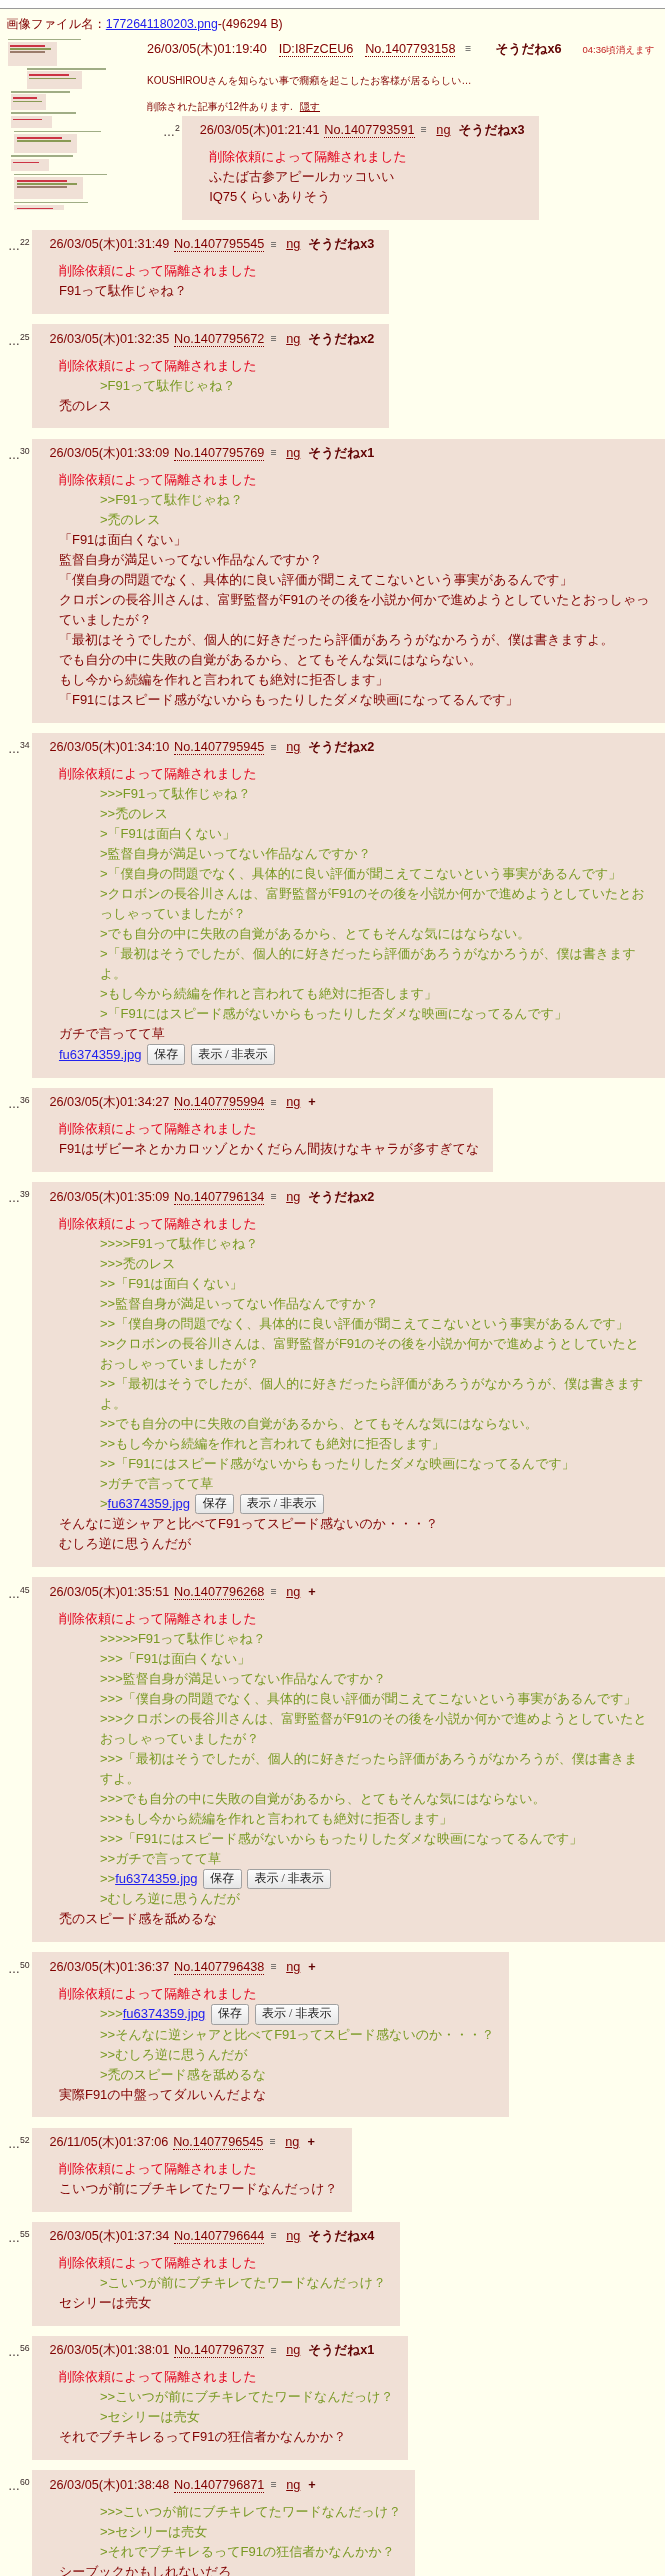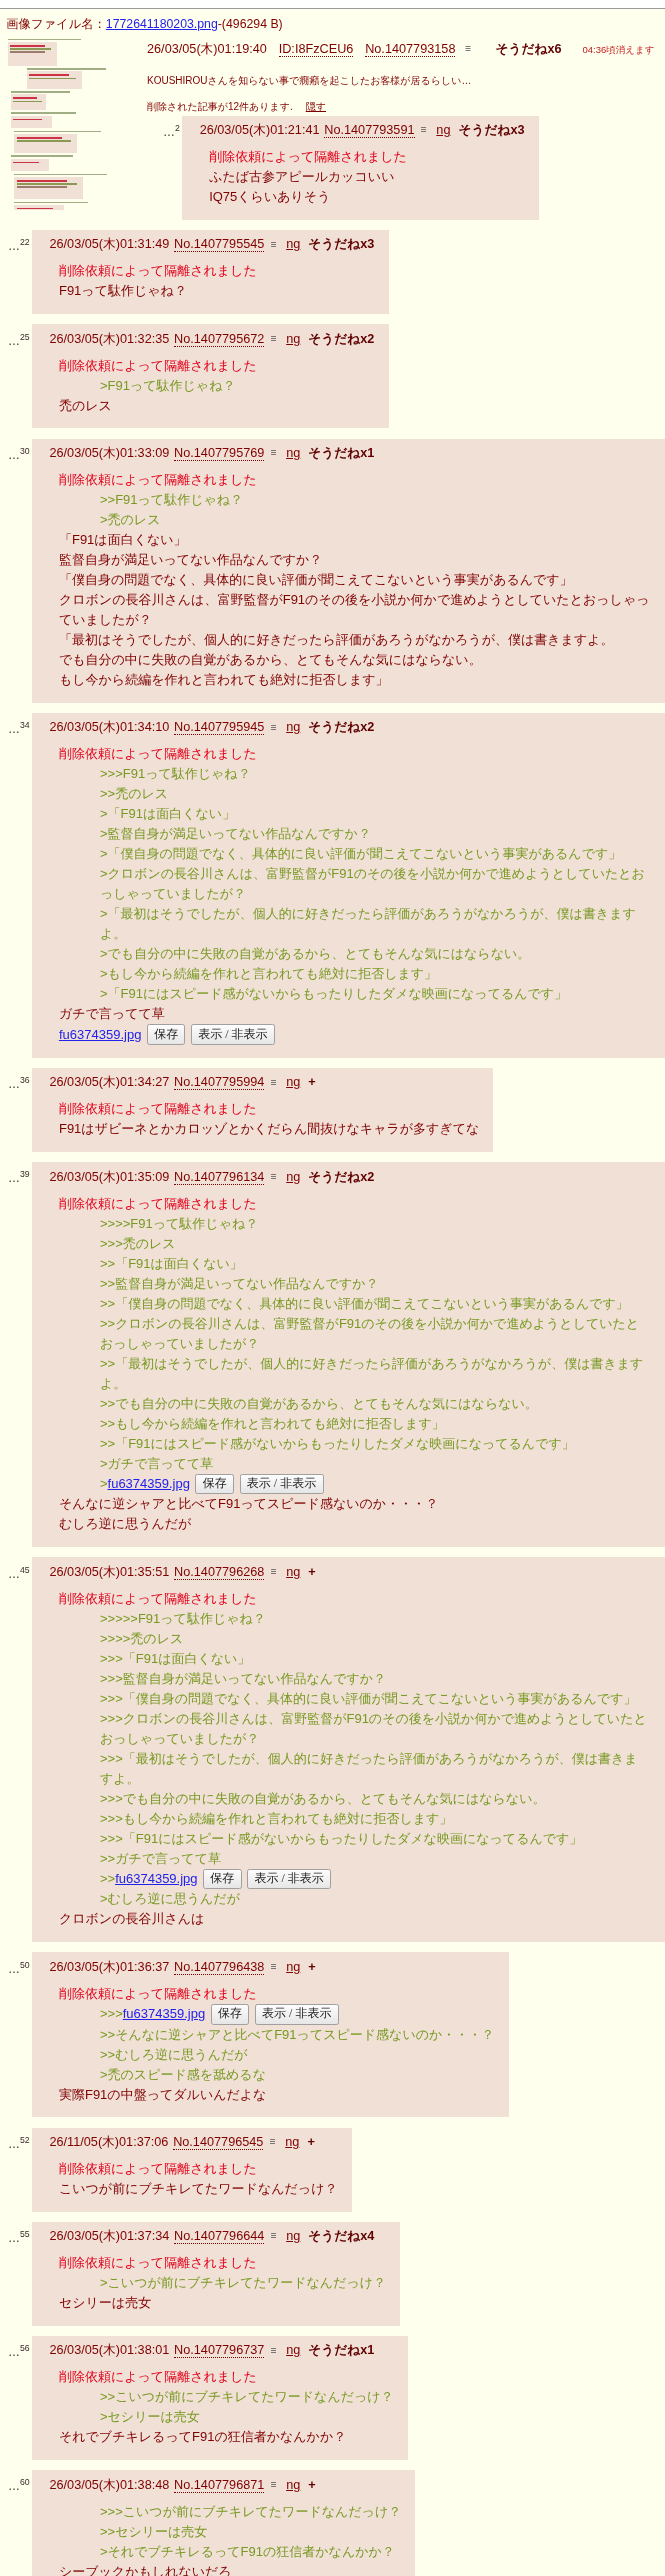--- a/index.html
+++ b/index.html
@@ -25,21 +25,21 @@
 
   .op-main{margin-left:147px;}
   .op-header{padding-top:8px;font-size:12.7px;white-space:nowrap;}
   .dotted{border-bottom:0.8px dotted #800000;text-decoration:none;color:#800000;}
   .menu{color:#555;font-size:10.3px;margin-left:6.3px;vertical-align:0.8px;}
   .sodane{font-weight:bold;margin-left:20.6px;color:#600000;}
   .sodane.rep{margin-left:8px;}
   .expire{font-size:9.5px;color:#c22020;margin-left:17.4px;}
   .op-body{margin:12.7px 0 9.5px 0;font-size:10px;line-height:20px;max-width:506px;}
   .deleted-note{font-size:10px;margin:4.7px 0 1.6px 0;}
-  .hide-link{color:#800000;text-decoration:underline;margin-left:13px;}
+  .hide-link{color:#800000;text-decoration:underline;margin-left:7px;}
 
   .replies{padding-bottom:24px;}
   .reply{display:flex;align-items:flex-start;margin:0 0 10.3px 0;}
   .reply.under-op{margin-left:155px;}
   .counter{font-size:12px;color:#3a2a2a;padding:7.1px 2.4px 0 8px;white-space:nowrap;flex:0 0 auto;}
   .counter sup{font-size:8.7px;}
   .postbox{background:#f0e0d6;padding:6.3px 14.2px 12.7px 17.4px;max-width:626px;}
   .phead{font-size:12.7px;white-space:nowrap;}
   .nglink{color:#800000;text-decoration:underline;margin-left:9.5px;}
   .pbody{margin:8px 0 0 9.5px;font-size:13px;line-height:20px;}
@@ -167,37 +167,38 @@
             <div class="red">削除依頼によって隔離されました</div>
             <div class="quote">&gt;&gt;F91って駄作じゃね？</div>
             <div class="quote">&gt;禿のレス</div>
             <div>「F91は面白くない」</div>
             <div>監督自身が満足いってない作品なんですか？</div>
             <div>「僕自身の問題でなく、具体的に良い評価が聞こえてこないという事実があるんです」</div>
             <div>クロボンの長谷川さんは、富野監督がF91のその後を小説か何かで進めようとしていたとおっしゃっていましたが？</div>
             <div>「最初はそうでしたが、個人的に好きだったら評価があろうがなかろうが、僕は書きますよ。</div>
             <div>でも自分の中に失敗の自覚があるから、とてもそんな気にはならない。</div>
             <div>もし今から続編を作れと言われても絶対に拒否します」</div>
+            <div>「F91にはスピード感がないからもったりしたダメな映画になってるんです」</div>
           </div>
         </div>
       </div>
       <div class="reply">
         <span class="counter">…<sup>34</sup></span>
         <div class="postbox">
           <div class="phead"><span>26/03/05(木)01:34:10</span><span class="gap"></span><a class="dotted">No.1407795945</a><span class="menu">≡</span><a class="nglink">ng</a><span class="sodane rep">そうだねx2</span></div>
           <div class="pbody">
             <div class="red">削除依頼によって隔離されました</div>
             <div class="quote">&gt;&gt;&gt;F91って駄作じゃね？</div>
             <div class="quote">&gt;&gt;禿のレス</div>
             <div class="quote">&gt;「F91は面白くない」</div>
             <div class="quote">&gt;監督自身が満足いってない作品なんですか？</div>
             <div class="quote">&gt;「僕自身の問題でなく、具体的に良い評価が聞こえてこないという事実があるんです」</div>
             <div class="quote">&gt;クロボンの長谷川さんは、富野監督がF91のその後を小説か何かで進めようとしていたとおっしゃっていましたが？</div>
+            <div class="quote">&gt;でも自分の中に失敗の自覚があるから、とてもそんな気にはならない。</div>
             <div class="quote">&gt;「最初はそうでしたが、個人的に好きだったら評価があろうがなかろうが、僕は書きますよ。</div>
-            <div class="quote">&gt;でも自分の中に失敗の自覚があるから、とてもそんな気にはならない。</div>
             <div class="quote">&gt;もし今から続編を作れと言われても絶対に拒否します」</div>
             <div class="quote">&gt;「F91にはスピード感がないからもったりしたダメな映画になってるんです」</div>
             <div>ガチで言ってて草</div>
             <div class="fileattach"><a class="bluelink">fu6374359.jpg</a><button class="btn">保存</button><button class="btn">表示 / 非表示</button></div>
           </div>
         </div>
       </div>
       <div class="reply">
         <span class="counter">…<sup>36</sup></span>
         <div class="postbox">
@@ -231,33 +232,32 @@
           </div>
         </div>
       </div>
       <div class="reply">
         <span class="counter">…<sup>45</sup></span>
         <div class="postbox">
           <div class="phead"><span>26/03/05(木)01:35:51</span><span class="gap"></span><a class="dotted">No.1407796268</a><span class="menu">≡</span><a class="nglink">ng</a><span class="sodane rep">+</span></div>
           <div class="pbody">
             <div class="red">削除依頼によって隔離されました</div>
             <div class="quote">&gt;&gt;&gt;&gt;&gt;F91って駄作じゃね？</div>
-            <div class="quote">&gt;&gt;&gt;&gt;禿のレス</div>
             <div class="quote">&gt;&gt;&gt;「F91は面白くない」</div>
             <div class="quote">&gt;&gt;&gt;監督自身が満足いってない作品なんですか？</div>
             <div class="quote">&gt;&gt;&gt;「僕自身の問題でなく、具体的に良い評価が聞こえてこないという事実があるんです」</div>
             <div class="quote">&gt;&gt;&gt;クロボンの長谷川さんは、富野監督がF91のその後を小説か何かで進めようとしていたとおっしゃっていましたが？</div>
             <div class="quote">&gt;&gt;&gt;「最初はそうでしたが、個人的に好きだったら評価があろうがなかろうが、僕は書きますよ。</div>
             <div class="quote">&gt;&gt;&gt;でも自分の中に失敗の自覚があるから、とてもそんな気にはならない。</div>
             <div class="quote">&gt;&gt;&gt;もし今から続編を作れと言われても絶対に拒否します」</div>
             <div class="quote">&gt;&gt;&gt;「F91にはスピード感がないからもったりしたダメな映画になってるんです」</div>
             <div class="quote">&gt;&gt;ガチで言ってて草</div>
             <div class="fileattach"><span class="quote">&gt;&gt;</span><a class="bluelink">fu6374359.jpg</a><button class="btn">保存</button><button class="btn">表示 / 非表示</button></div>
             <div class="quote">&gt;むしろ逆に思うんだが</div>
-            <div>クロボンの長谷川さんは</div>
+            <div>禿のスピード感を舐めるな</div>
           </div>
         </div>
       </div>
       <div class="reply">
         <span class="counter">…<sup>50</sup></span>
         <div class="postbox">
           <div class="phead"><span>26/03/05(木)01:36:37</span><span class="gap"></span><a class="dotted">No.1407796438</a><span class="menu">≡</span><a class="nglink">ng</a><span class="sodane rep">+</span></div>
           <div class="pbody">
             <div class="red">削除依頼によって隔離されました</div>
             <div class="fileattach"><span class="quote">&gt;&gt;&gt;</span><a class="bluelink">fu6374359.jpg</a><button class="btn">保存</button><button class="btn">表示 / 非表示</button></div>

